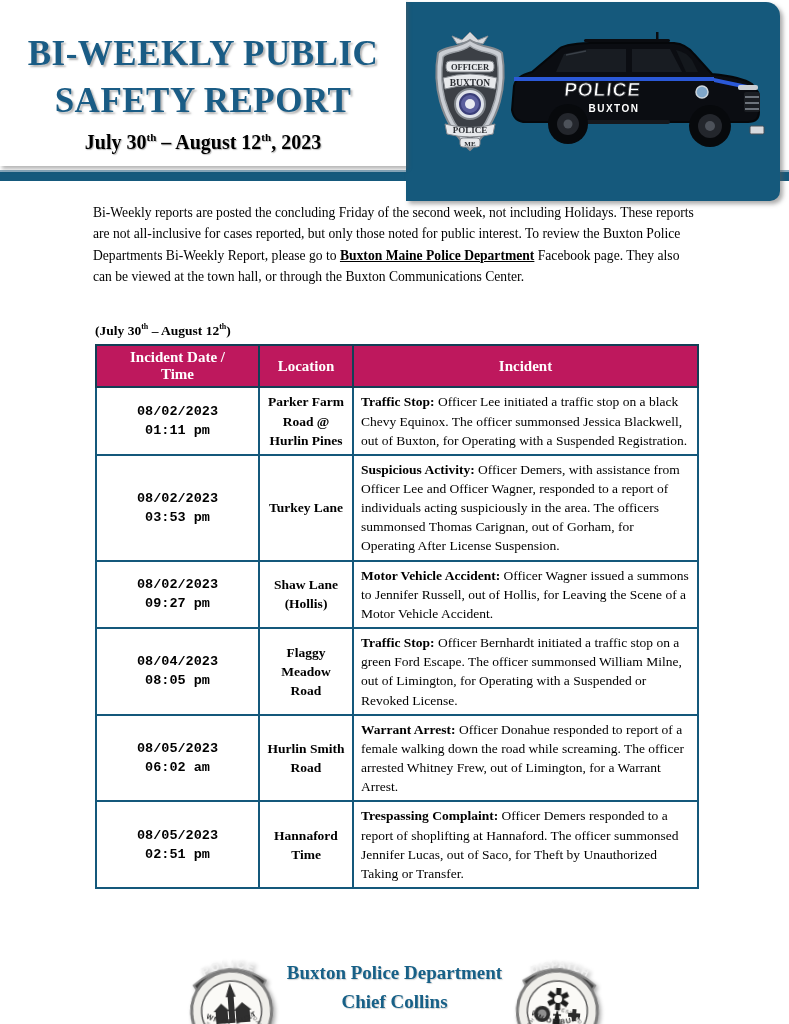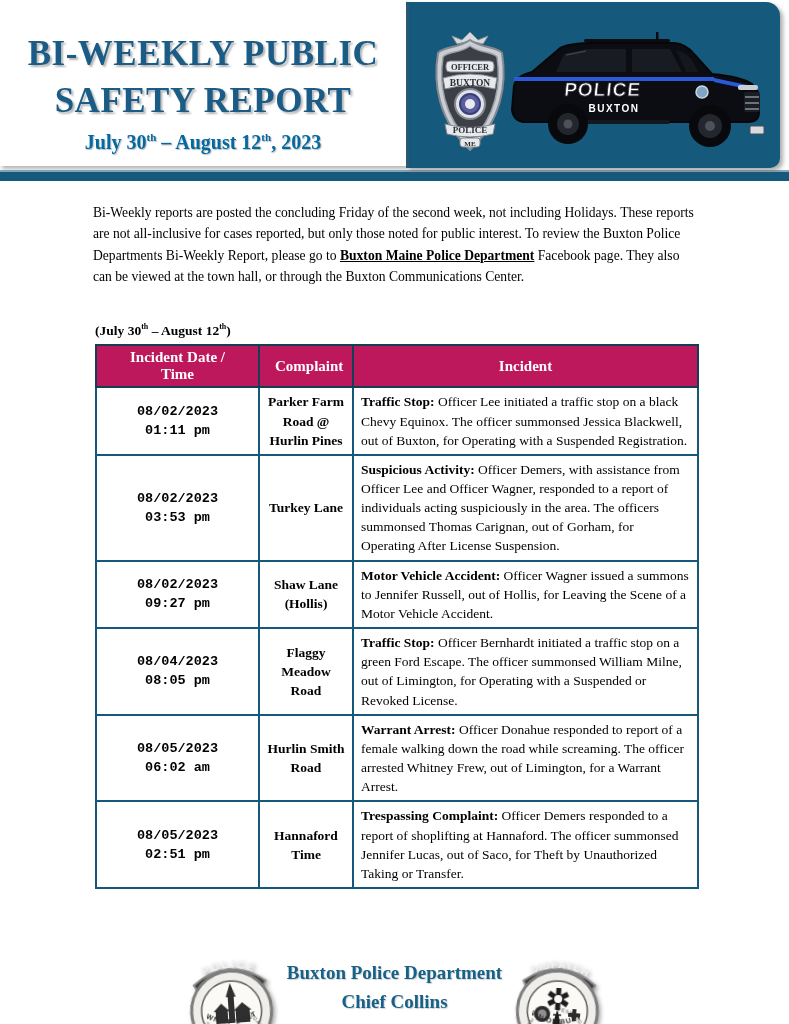--- a/index.html
+++ b/index.html
@@ -15,27 +15,27 @@
     box-shadow:2px 3px 4px rgba(90,90,90,.45);
     display:flex;flex-direction:column;align-items:center;justify-content:flex-start;
     padding-top:30px;box-sizing:border-box;z-index:2;
   }
   .hdr-title{
     font-size:35px;font-weight:bold;color:#1a5c85;text-align:center;
     line-height:1.35;letter-spacing:.5px;
     text-shadow:2px 2px 2px rgba(120,120,120,.55);
   }
   .hdr-date{
-    margin-top:6px;font-size:20px;font-weight:bold;color:#0369a1;
+    margin-top:6px;font-size:20px;font-weight:bold;color:#000000;
     text-shadow:1px 1px 1px rgba(120,120,120,.5);
     font-family:Liberation Serif, serif;
   }
   .hdr-date sup{font-size:11px;}
   .hdr-right{
-    position:absolute;top:2px;left:406px;width:374px;height:166px;
+    position:absolute;top:2px;left:406px;width:374px;height:199px;
     background:#15597c;border-radius:0 14px 10px 0;
     box-shadow:3px 3px 4px rgba(90,90,90,.5);z-index:1;
   }
   .hdr-badge{position:absolute;top:26px;left:20px;}
   .hdr-car{position:absolute;top:28px;left:100px;}
   .hdr-bar{
     position:absolute;top:170px;left:0;width:789px;height:9px;
     background:#15597c;border-top:2px solid #87a9bd;box-sizing:content-box;
   }
   
@@ -163,21 +163,21 @@
 
   <table class="incidents">
     <colgroup>
         <col class="c1">
         <col class="c2">
         <col class="c3">
       </colgroup>
     <thead>
       <tr>
         <th>Incident Date / Time</th>
-        <th>Complaint</th>
+        <th>Location</th>
         <th>Incident</th>
       </tr>
     </thead>
     <tbody>
         <tr>
           <td class="cell-date">
             <div>08/02/2023</div>
             <div>01:11 pm</div>
           </td>
           <td class="cell-loc">Parker Farm Road @ Hurlin Pines</td>

